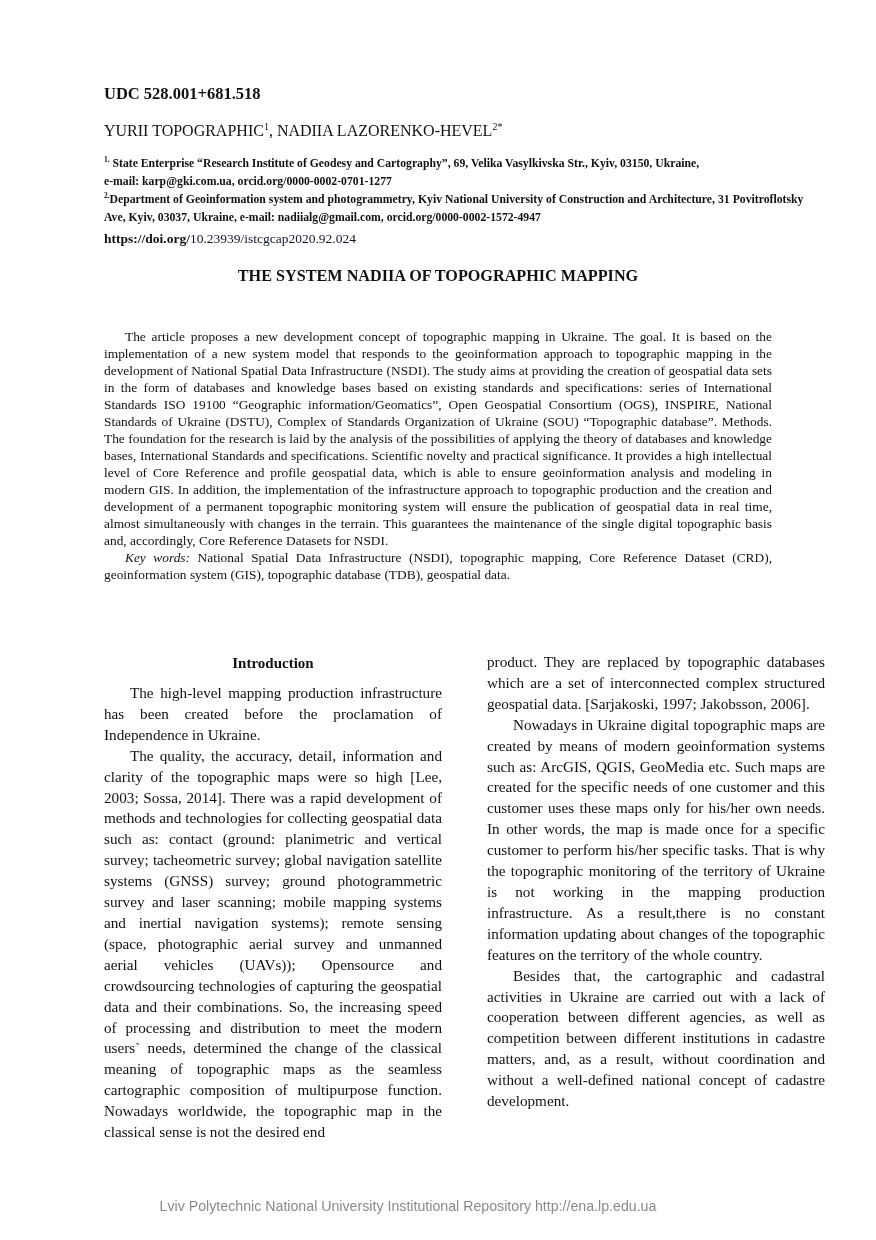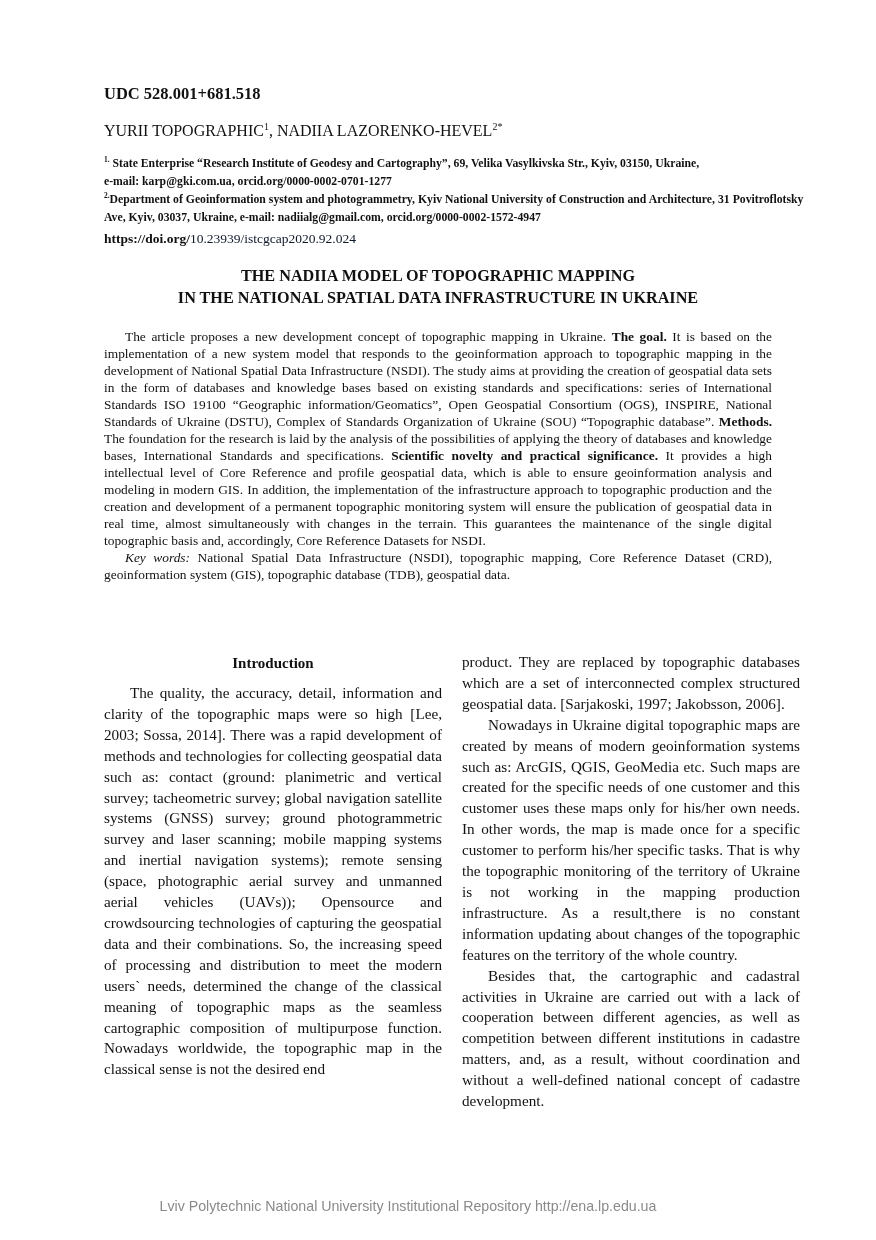--- a/index.html
+++ b/index.html
@@ -15,27 +15,27 @@
   .affil2 { top: 190px; width: 752px; text-align: justify; text-align-last: left; }
   .affil sup { font-size: 8px; vertical-align: super; line-height: 0; }
   .doi { left: 104px; top: 231px; font-size: 13.5px; }
   .doi .prefix { font-weight: bold; }
   .doi .suffix { color: #0f172a; }
   .title { left: 104px; width: 668px; top: 265px; text-align: center; font-weight: bold;
            font-size: 16.2px; line-height: 22px; }
   .abstract { left: 104px; width: 668px; top: 328px; font-size: 13.4px; line-height: 17px;
               text-align: justify; }
   .abstract p { margin: 0; text-indent: 21px; }
-  .abstract b { font-weight: bold; }
+  .abstract b { font-weight: normal; }
   .abstract i { font-style: italic; }
   .col { width: 338px; font-size: 15.2px; line-height: 20.9px; text-align: justify; margin-top: 28px; }
   .col p { margin: 0; text-indent: 26px; }
   .col p.noindent { text-indent: 0; }
   .col-left { left: 104px; top: 624px; }
-  .col-right { left: 462px; top: 624px; }
+  .col-right { left: 487px; top: 624px; }
   .section-heading { text-align: center; font-weight: bold; font-size: 15px; line-height: 22px;
                      margin-bottom: 9px; text-indent: 0; }
   .footer { left: 0; width: 816px; top: 1198px; text-align: center; color: #8a8a8a;
             font-family: "Liberation Sans", "DejaVu Sans", sans-serif; font-size: 14.2px; }
 </style>
 </head>
 <body>
 
 <div class="abs udc">UDC 528.001+681.518</div>
 
@@ -50,31 +50,31 @@
 
 <div class="abs affil affil2">
   <sup>2.</sup><span>Department of Geoinformation system and photogrammetry, Kyiv National University of Construction and Architecture, 31 Povitroflotsky Ave, Kyiv, 03037, Ukraine, e-mail: nadiialg@gmail.com, orcid.org/0000-0002-1572-4947</span>
 </div>
 
 <div class="abs doi">
   <span class="prefix">https://doi.org/</span><span class="suffix">10.23939/istcgcap2020.92.024</span>
 </div>
 
 <div class="abs title">
-  <div>THE NADIIA MODEL OF TOPOGRAPHIC MAPPING</div>
-  <div>IN THE NATIONAL SPATIAL DATA INFRASTRUCTURE IN UKRAINE</div>
+  <div>THE SYSTEM NADIIA OF TOPOGRAPHIC MAPPING</div>
 </div>
 
 <div class="abs abstract">
   <p><span>The article proposes a new development concept of topographic mapping in Ukraine. </span><b>The goal.</b><span> It is based on the implementation of a new system model that responds to the geoinformation approach to topographic mapping in the development of National Spatial Data Infrastructure (NSDI). The study aims at providing the creation of geospatial data sets in the form of databases and knowledge bases based on existing standards and specifications: series of International Standards ISO 19100 “Geographic information/Geomatics”, Open Geospatial Consortium (OGS), INSPIRE, National Standards of Ukraine (DSTU), Complex of Standards Organization of Ukraine (SOU) “Topographic database”. </span><b>Methods.</b><span> The foundation for the research is laid by the analysis of the possibilities of applying the theory of databases and knowledge bases, International Standards and specifications. </span><b>Scientific novelty and practical significance.</b><span> It provides a high intellectual level of Core Reference and profile geospatial data, which is able to ensure geoinformation analysis and modeling in modern GIS. In addition, the implementation of the infrastructure approach to topographic production and the creation and development of a permanent topographic monitoring system will ensure the publication of geospatial data in real time, almost simultaneously with changes in the terrain. This guarantees the maintenance of the single digital topographic basis and, accordingly, Core Reference Datasets for NSDI.</span></p>
   <p><i>Key words:</i><span> National Spatial Data Infrastructure (NSDI), topographic mapping, Core Reference Dataset (CRD), geoinformation system (GIS), topographic database (TDB), geospatial data.</span></p>
 </div>
 
 <div class="abs col col-left">
   <div class="section-heading">Introduction</div>
+  <p>The high-level mapping production infrastructure has been created before the proclamation of Independence in Ukraine.</p>
   <p>The quality, the accuracy, detail, information and clarity of the topographic maps were so high [Lee, 2003; Sossa, 2014]. There was a rapid development of methods and technologies for collecting  geospatial data such as: contact (ground: planimetric and vertical survey; tacheometric survey; global navigation satellite systems (GNSS) survey; ground photogrammetric survey and laser scanning; mobile mapping systems and inertial navigation systems); remote sensing (space, photographic aerial survey and unmanned aerial vehicles (UAVs)); Opensource and crowdsourcing technologies of capturing the geospatial data and their combinations. So, the increasing speed of processing and distribution to meet the modern users` needs, determined the change of  the classical meaning of topographic maps as the seamless cartographic composition of multipurpose function. Nowadays worldwide, the topographic map in the classical sense is not the desired end</p>
 </div>
 
 <div class="abs col col-right">
   <p class="noindent">product. They are replaced by topographic databases which are a set of interconnected complex structured geospatial data. [Sarjakoski, 1997; Jakobsson, 2006].</p>
   <p>Nowadays in Ukraine digital topographic maps are created by means of  modern geoinformation systems such as: ArcGIS, QGIS, GeoMedia etc. Such maps are created for the specific needs of one customer and this customer uses these maps only for his/her own needs. In other  words, the map is made once for a specific customer to perform his/her specific tasks. That is why the topographic monitoring of the territory of Ukraine is not working in the mapping production infrastructure. As a result,there is no constant information updating about changes of the topographic features on the territory of the whole country.</p>
   <p>Besides that, the cartographic and cadastral activities in Ukraine are carried out with a lack of cooperation between different agencies, as well as competition between different institutions in cadastre matters, and, as a result, without coordination and without a well-defined national concept of cadastre development.</p>
 </div>
 
 <div class="abs footer">Lviv Polytechnic National University Institutional Repository http://ena.lp.edu.ua</div>

